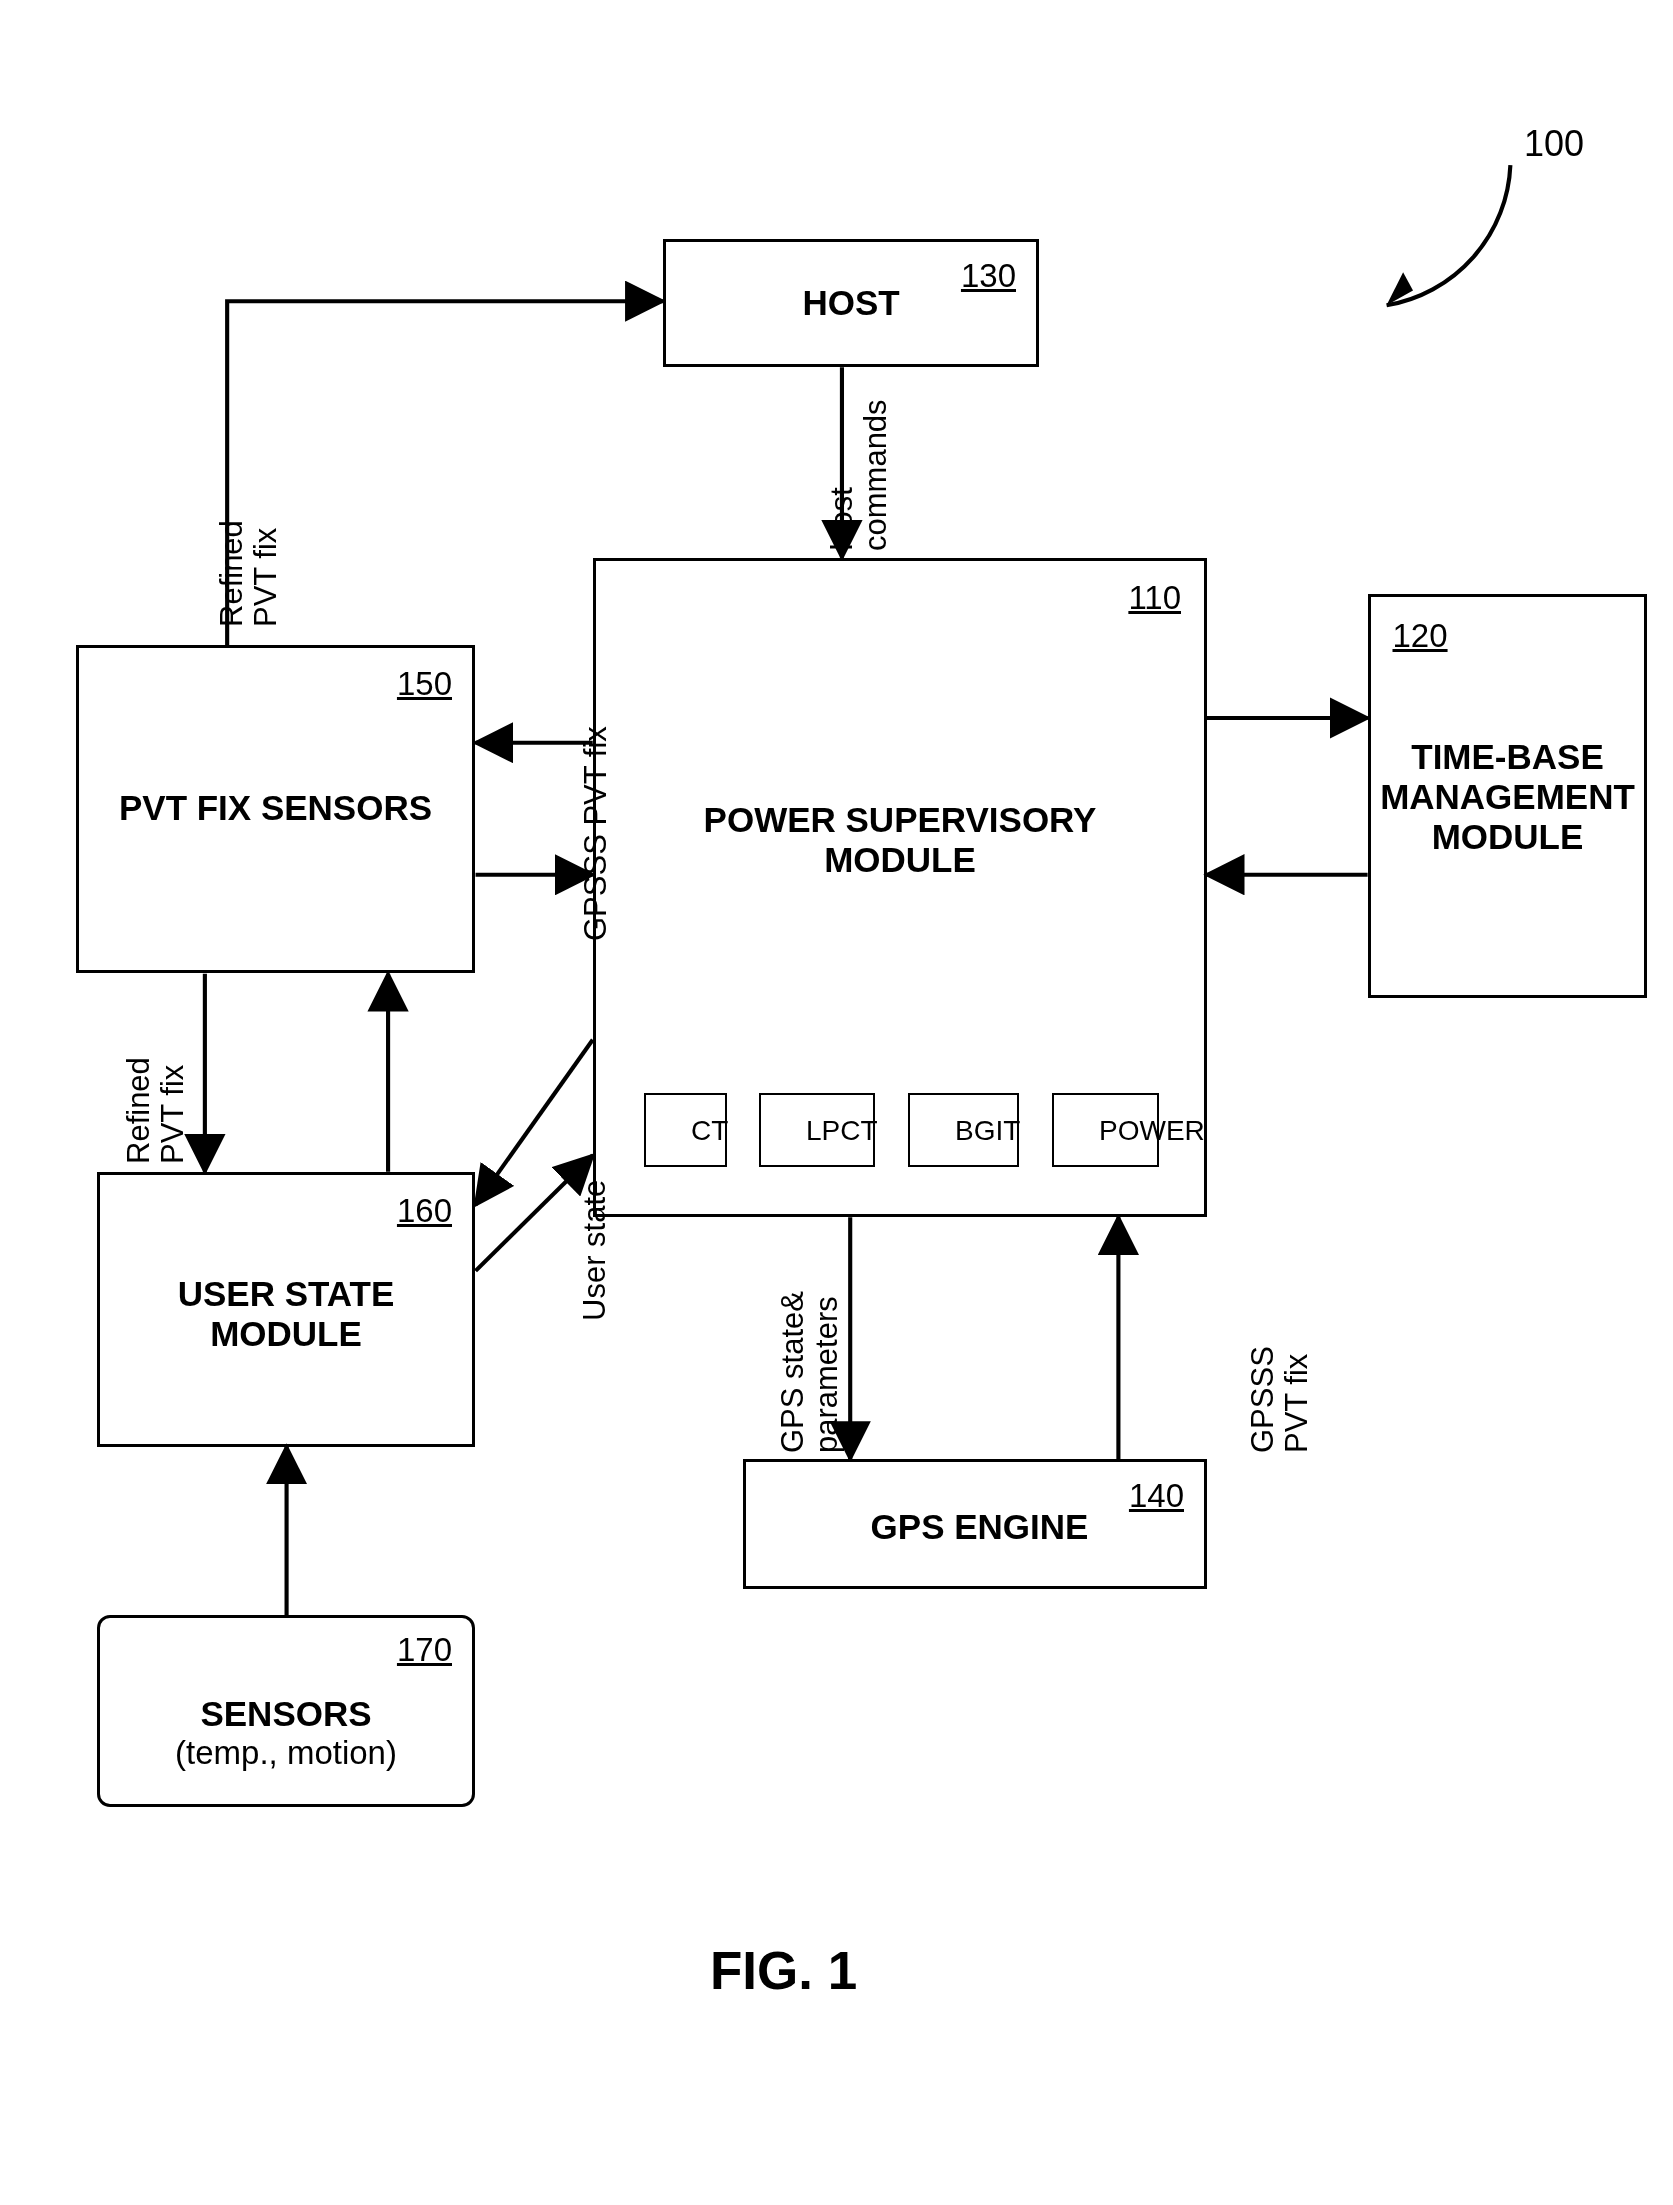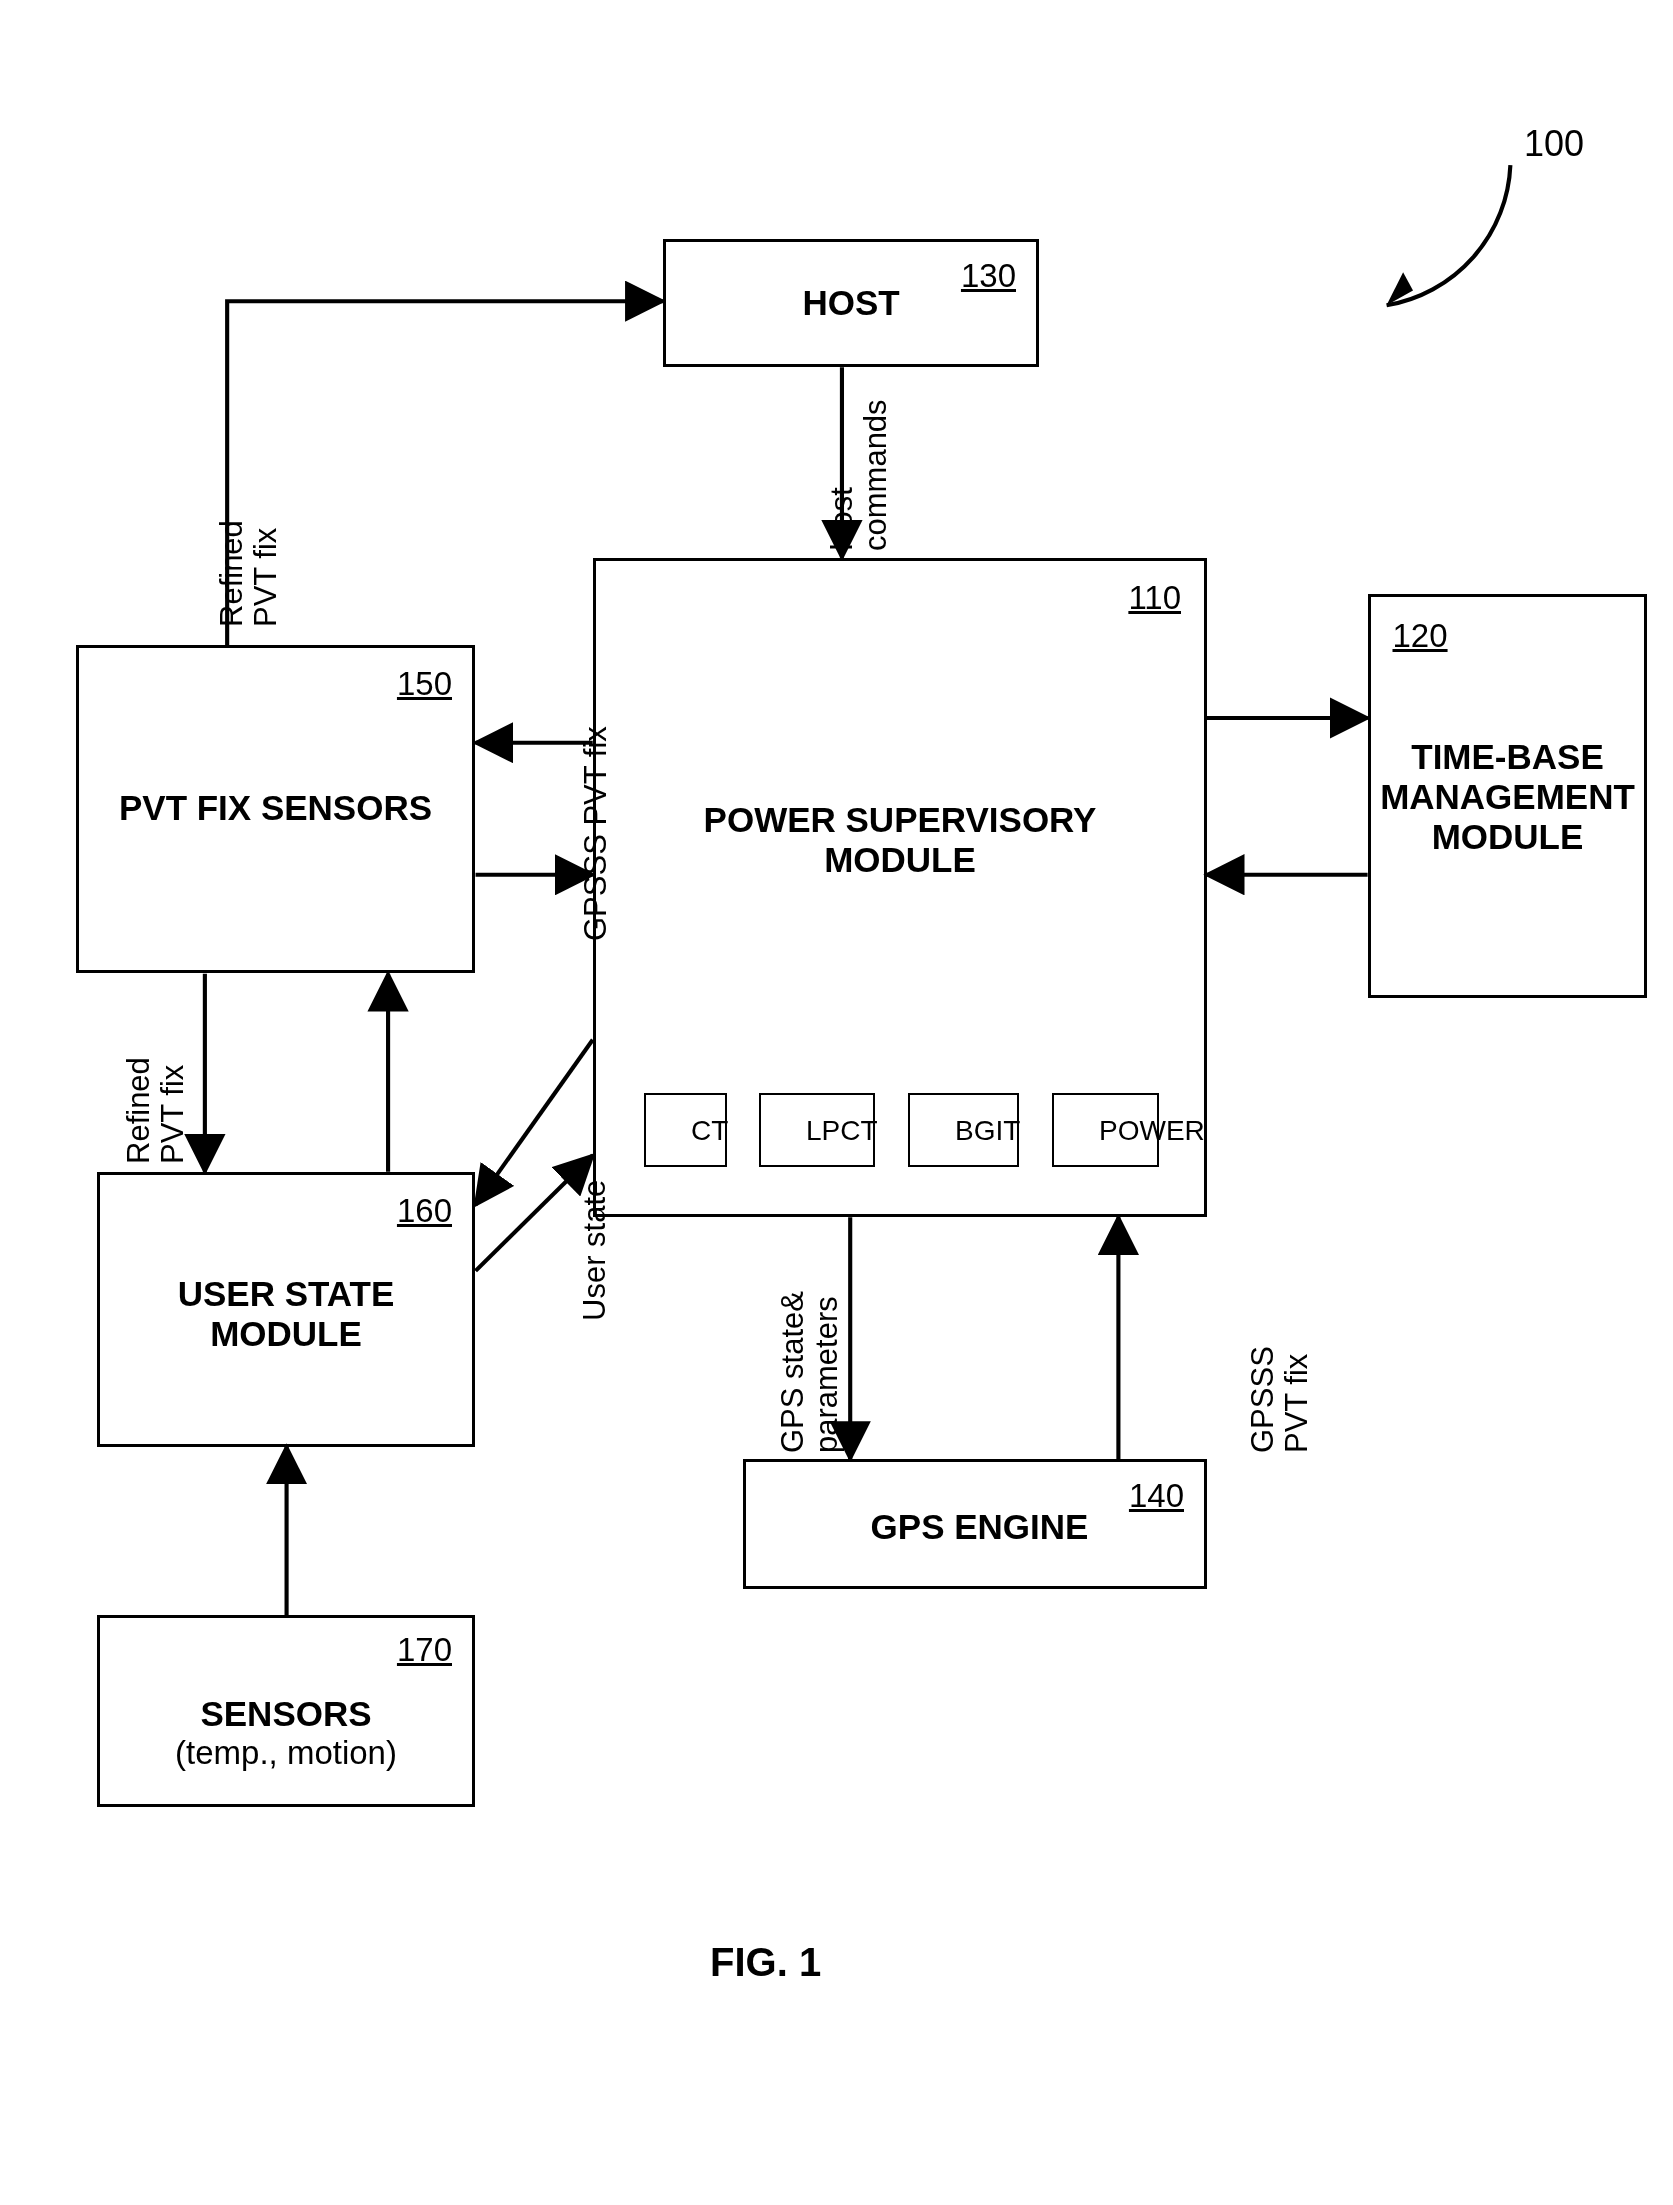--- a/index.html
+++ b/index.html
@@ -1,20 +1,20 @@
 <!DOCTYPE html>
 <html style="font-size:13.2px"><head>
 <meta charset="utf-8">
 <style>
   * { box-sizing: border-box; }
   html, body { margin: 0; padding: 0; background: #fff; }
   .canvas { position: relative; width: 1674px; height: 2205px; font-family: Helvetica, Arial, sans-serif; color: #000; }
   .box { position: absolute; border: 3.3px solid #000; background: #fff; }
   .label { position: absolute; font-size: 31px; line-height: 1.1; white-space: pre; }
-  .figlabel { position: absolute; font-size: 40px; font-weight: 700; }
+  .figlabel { position: absolute; font-size: 53px; font-weight: 700; }
   .num { font-size: 33px; text-decoration: underline; font-weight: 400; }
   .title { font-size: 35px; font-weight: 700; text-align: center; }
   .sub { font-size: 33px; font-weight: 400; }
   .smallbox { position: absolute; border: 2.5px solid #000; font-size: 28px; text-align: center; padding-left: 45px; }
   .rot { transform-origin: left top; transform: rotate(-90deg); }
   svg.overlay { position: absolute; left: 0; top: 0; }
 </style>
 </head>
 <body>
 
@@ -53,21 +53,21 @@
   </div>
 
   <div class="box" style="left:97px; top:1172px; width:378px; height:275px;">
     <div class="num" style="position:absolute; right:20px; top:16.5px;">160</div>
     <div style="position:absolute; left:0; right:0; top:99px; text-align:center;">
       <div class="title">USER STATE</div>
       <div class="title">MODULE</div>
     </div>
   </div>
 
-  <div class="box" style="left:97px; top:1615px; width:378px; height:192px;">
+  <div class="box" style="left:97px; top:1615px; width:378px; height:192px;border-radius:13px;">
     <div class="num" style="position:absolute; right:20px; top:13.2px;">170</div>
     <div style="position:absolute; left:0; right:0; top:76px; text-align:center;">
       <div class="title">SENSORS</div>
       <div class="sub">(temp., motion)</div>
     </div>
   </div>
 
   <div class="box" style="left:743px; top:1459px; width:464px; height:130px;">
     <div class="num" style="position:absolute; right:20px; top:15px;">140</div>
     <div class="title" style="position:absolute; left:9px; right:0; top:45px;">GPS ENGINE</div>

